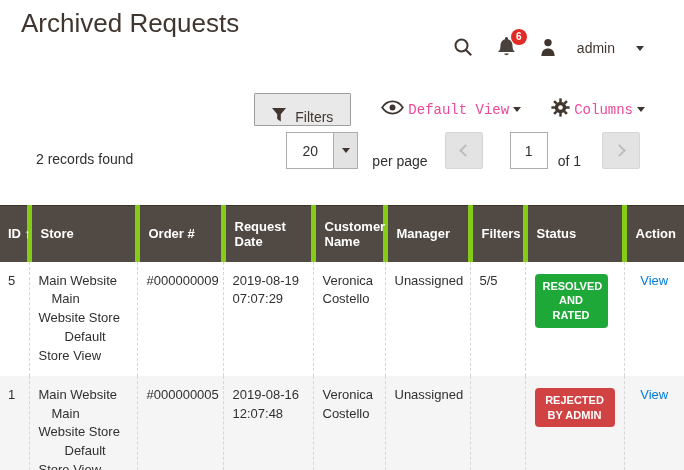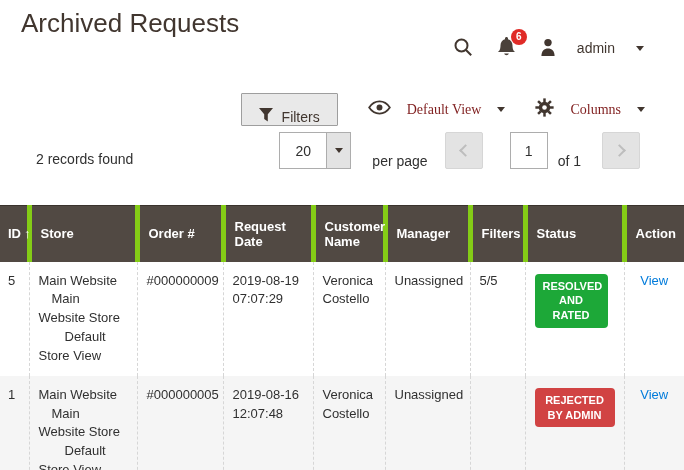--- a/index.html
+++ b/index.html
@@ -44,45 +44,45 @@
     display: flex; align-items: center; gap: 30px;
   }
   .filters-btn {
     display: flex; align-items: flex-end; gap: 9px;
     height: 33px; padding: 0 17px;
     background: #e9e9e9; border: 1px solid #9e9e9e; border-radius: 1px;
     font-size: 14px; color: #41362f; cursor: pointer;
     font-family: "Liberation Sans", sans-serif;
   }
   .flat-ctl {
-    display: flex; align-items: center; gap: 16px;
+    display: flex; align-items: center; gap: 4px;
     background: none; border: none; cursor: pointer;
-    font-size: 14px; color: #7f1d1d;
-    font-family: Liberation Serif, serif;
+    font-size: 14px; color: #ec4899;
+    font-family: Liberation Mono, monospace;
   }
 
   
   .records-summary {
     position: absolute; left: 36px; top: 151px;
     font-size: 14px; color: #303030;
   }
   .pagination {
     position: absolute; top: 132px; right: 44px;
     display: flex; align-items: flex-end;
   }
   .per-page-select {
     display: flex; height: 37px; border: 1px solid #adadad;
     background: #fff; cursor: pointer; align-items: stretch;
   }
   .per-page-value { width: 46px; display: flex; align-items: center; justify-content: center; font-size: 14px; }
   .per-page-arrow {
     width: 24px; background: #e3e3e3; border-left: 1px solid #adadad;
     display: flex; align-items: center; justify-content: center;
   }
-  .per-page-label { font-size: 14px; margin-left: 21px; }
+  .per-page-label { font-size: 14px; margin-left: 14px; }
   .nav-btn {
     width: 38px; height: 37px; background: #e3e3e3;
     border: 1px solid #d6d6d6; border-radius: 2px;
     display: flex; align-items: center; justify-content: center; cursor: default;
   }
   .nav-btn.prev { margin-left: 17px; }
   .chev { width: 9px; height: 9px; border-left: 2px solid #bdbdbd; border-bottom: 2px solid #bdbdbd; display: inline-block; }
   .chev.left  { transform: rotate(45deg);  margin-left: 3px; }
   .chev.right { transform: rotate(225deg); margin-right: 3px; }
   .page-input {

